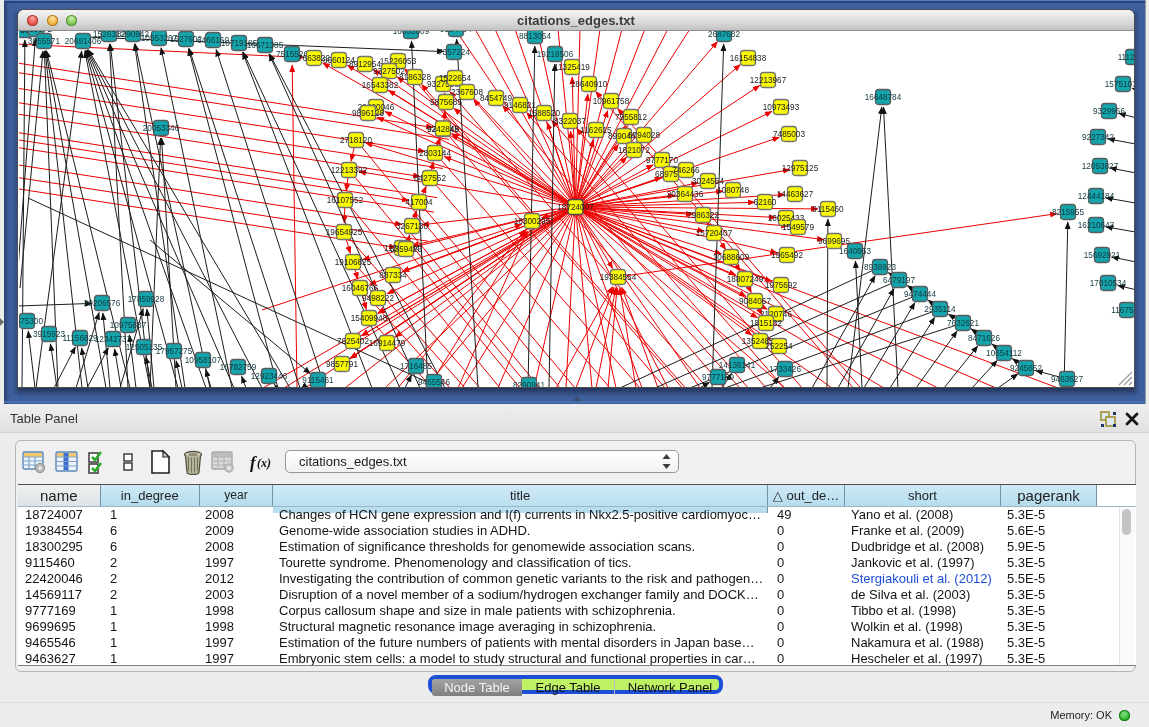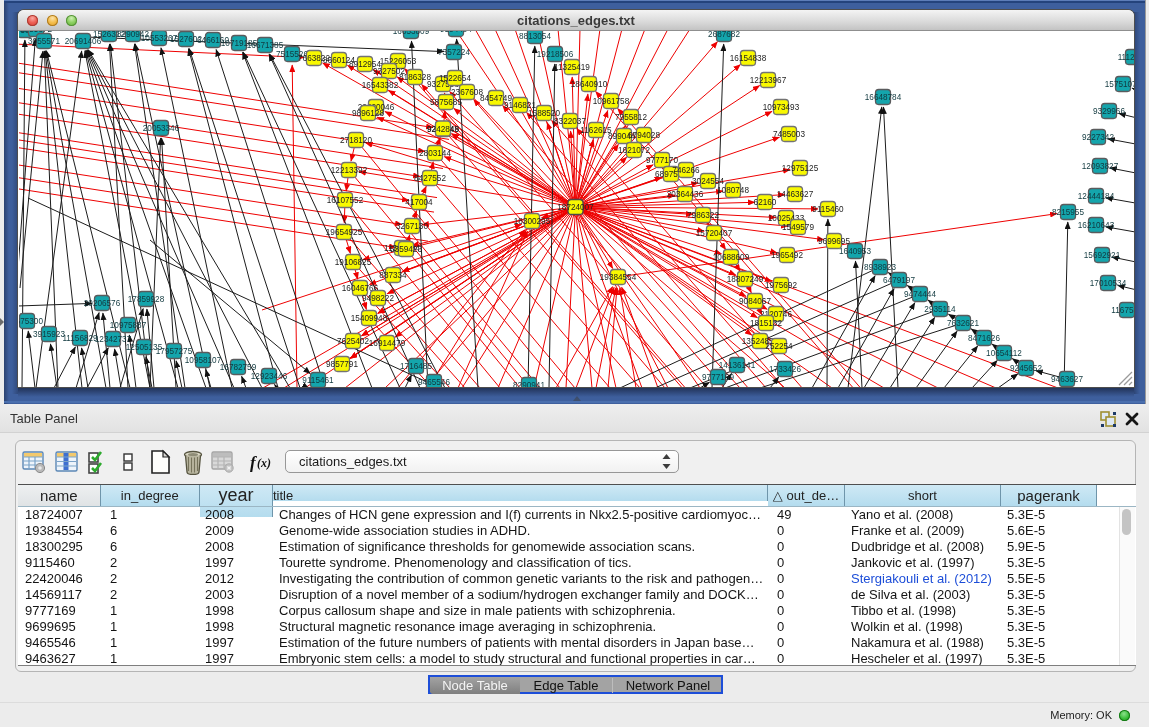--- a/index.html
+++ b/index.html
@@ -652,22 +652,22 @@
  <svg width="9" height="15" viewBox="0 0 9 15" style="position:absolute;right:7px;top:3px">
  <path d="M4.5 0 L8.5 5 H0.5 z" fill="#3c3c3c"></path>
       <path d="M4.5 15 L8.5 10 H0.5 z" fill="#3c3c3c"></path>
     </svg>
 </div>
 
 <div class="abs" style="left:18px;top:485px;width:1118px;height:180px;background:#fff"></div>
 <div style="position:absolute;left:18px;top:484px;width:1118px;height:0;border-top:1px solid #4f4f4f"></div>
 <div style="position:absolute;left:18px;top:485px;width:82.5px;height:21px;background:linear-gradient(#eef0f1,#dfe3e5);border-right:1px solid #6f95aa;box-sizing:border-box;font-size:15px;color:#222;text-align:center;line-height:21px;overflow:hidden">name</div>
 <div style="position:absolute;left:100.5px;top:485px;width:99.5px;height:21px;background:linear-gradient(#cfe9f5,#b4dcee);border-right:1px solid #6f95aa;box-sizing:border-box;font-size:13px;color:#222;text-align:center;line-height:21px;overflow:hidden">in_degree</div>
-<div style="position:absolute;left:200px;top:485px;width:73px;height:32px;background:linear-gradient(#cfe9f5,#b4dcee);border-right:1px solid #6f95aa;box-sizing:border-box;font-size:18px;color:#222;text-align:center;line-height:21px;overflow:hidden">year</div>
-<div style="position:absolute;left:273px;top:485px;width:495px;height:16px;background:linear-gradient(#cfe9f5,#b4dcee);border-right:1px solid #6f95aa;box-sizing:border-box;font-size:13px;color:#222;line-height:21px;overflow:hidden">title</div>
+<div style="position:absolute;left:200px;top:485px;width:73px;height:21px;background:linear-gradient(#cfe9f5,#b4dcee);border-right:1px solid #6f95aa;box-sizing:border-box;font-size:12px;color:#222;text-align:center;line-height:21px;overflow:hidden">year</div>
+<div style="position:absolute;left:273px;top:485px;width:495px;height:28px;background:linear-gradient(#cfe9f5,#b4dcee);border-right:1px solid #6f95aa;box-sizing:border-box;font-size:13px;color:#222;text-align:center;line-height:21px;overflow:hidden">title</div>
 <div style="position:absolute;left:768px;top:485px;width:77px;height:21px;background:linear-gradient(#cfe9f5,#b4dcee);border-right:1px solid #6f95aa;box-sizing:border-box;font-size:13px;color:#222;text-align:center;line-height:21px;overflow:hidden">△ out_de…</div>
 <div style="position:absolute;left:845px;top:485px;width:156px;height:21px;background:linear-gradient(#cfe9f5,#b4dcee);border-right:1px solid #6f95aa;box-sizing:border-box;font-size:13px;color:#222;text-align:center;line-height:21px;overflow:hidden">short</div>
 <div style="position:absolute;left:1001px;top:485px;width:96px;height:21px;background:linear-gradient(#cfe9f5,#b4dcee);border-right:1px solid #6f95aa;box-sizing:border-box;font-size:15px;color:#222;text-align:center;line-height:21px;overflow:hidden">pagerank</div>
 <div style="position:absolute;left:18px;top:506px;width:1118px;height:0;border-top:1px solid #9bb6c4"></div>
 <div style="position:absolute;left:25px;top:507px;height:16px;line-height:16px;font-size:13px;color:#141414;white-space:nowrap">18724007</div>
 <div style="position:absolute;left:110px;top:507px;height:16px;line-height:16px;font-size:13px;color:#141414;white-space:nowrap">1</div>
 <div style="position:absolute;left:205px;top:507px;height:16px;line-height:16px;font-size:13px;color:#141414;white-space:nowrap">2008</div>
 <div style="position:absolute;left:279px;top:507px;height:16px;line-height:16px;font-size:13px;color:#141414;white-space:nowrap">Changes of HCN gene expression and I(f) currents in Nkx2.5-positive cardiomyoc…</div>
 <div style="position:absolute;left:777px;top:507px;height:16px;line-height:16px;font-size:13px;color:#141414;white-space:nowrap">49</div>
 <div style="position:absolute;left:851px;top:507px;height:16px;line-height:16px;font-size:13px;color:#141414;white-space:nowrap">Yano et al. (2008)</div>
@@ -733,22 +733,22 @@
 <div style="position:absolute;left:205px;top:651px;height:16px;line-height:16px;font-size:13px;color:#141414;white-space:nowrap">1997</div>
 <div style="position:absolute;left:279px;top:651px;height:16px;line-height:16px;font-size:13px;color:#141414;white-space:nowrap">Embryonic stem cells: a model to study structural and functional properties in car…</div>
 <div style="position:absolute;left:777px;top:651px;height:16px;line-height:16px;font-size:13px;color:#141414;white-space:nowrap">0</div>
 <div style="position:absolute;left:851px;top:651px;height:16px;line-height:16px;font-size:13px;color:#141414;white-space:nowrap">Hescheler et al. (1997)</div>
 <div style="position:absolute;left:1007px;top:651px;height:16px;line-height:16px;font-size:13px;color:#141414;white-space:nowrap">5.3E-5</div>
 
 <div class="abs" style="left:1119px;top:507px;width:15px;height:158px;background:#fafafa;border-left:1px solid #e3e3e3"></div>
 <div class="abs" style="left:1122px;top:509px;width:9px;height:26px;background:#c4c4c4;border-radius:5px"></div>
 <div class="abs" style="left:18px;top:665px;width:1118px;height:0;border-top:1px solid #7e7e7e"></div>
 
-<div class="abs" style="left:428px;top:675px;width:295px;height:19px;border:2px solid #1d4ed8;border-radius:0;
- background:#a3a3a3;box-sizing:border-box;font-size:13px">
+<div class="abs" style="left:428px;top:675px;width:295px;height:19px;border:4px solid #1d4ed8;border-radius:8px;
+ background:#bef264;box-sizing:border-box;font-size:13px">
  <div style="position:absolute;left:0;top:0;width:90px;height:17px;background:linear-gradient(#a3a3a3,#7f7f7f);
   border-radius:3px 0 0 3px;color:#f4f4f4;text-align:center;line-height:17px">Node Table</div>
  <div style="position:absolute;left:90px;top:0;width:92px;height:17px;color:#111;text-align:center;line-height:17px">Edge Table</div>
  <div style="position:absolute;left:182px;top:1px;width:1px;height:15px;background:#bdbdbd"></div>
  <div style="position:absolute;left:183px;top:0;width:110px;height:17px;color:#111;text-align:center;line-height:17px">Network Panel</div>
 </div>
 
 <div class="abs" style="left:0;top:702px;width:1149px;height:1px;background:#dcdcdc"></div>
 <div class="abs" style="right:37px;top:709px;left:auto;font-size:11px;color:#1d1d1d">Memory: OK</div>
 <div class="abs" style="left:1119px;top:710px;width:11px;height:11px;border-radius:50%;

